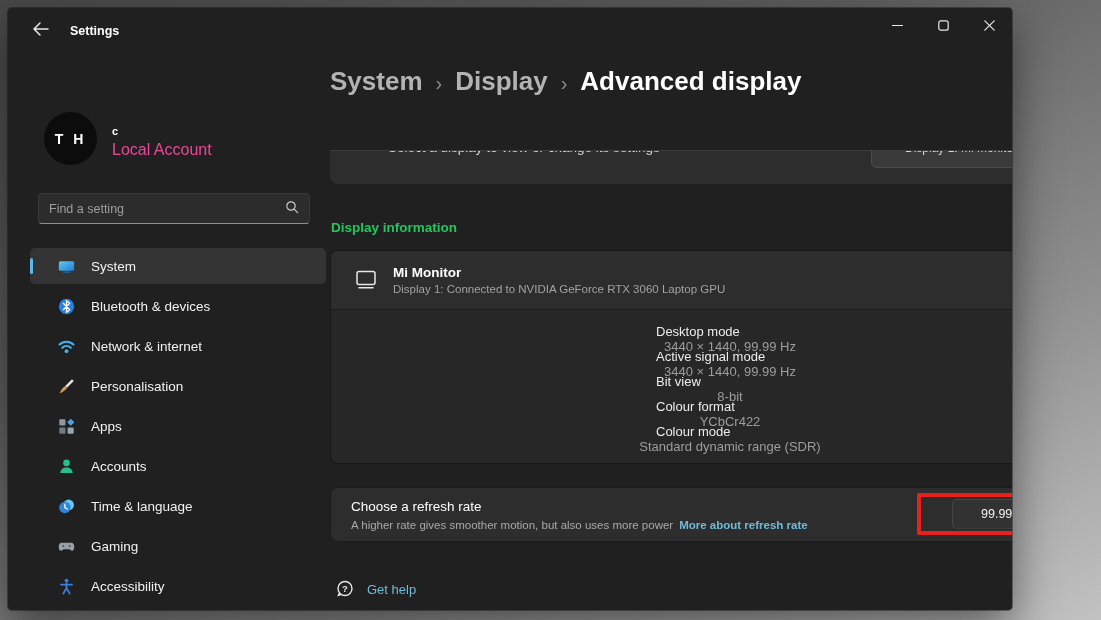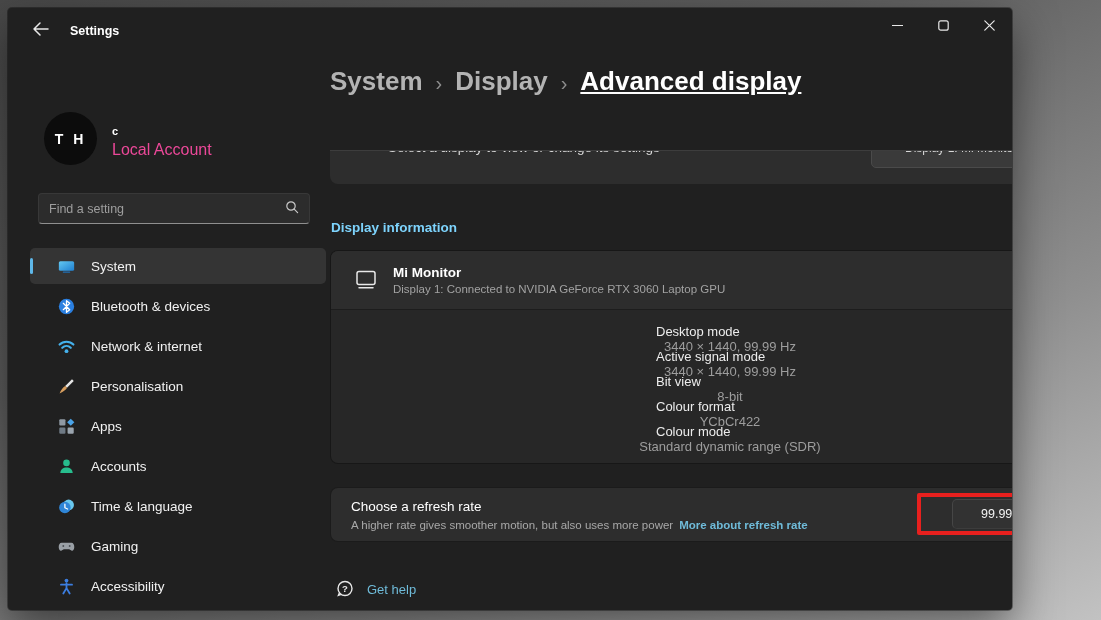--- a/index.html
+++ b/index.html
@@ -55,40 +55,40 @@
   .nav-item.selected .pill {
     position:absolute; left:0px; top:10px; width:3px; height:16px;
     border-radius:2px; background:#5EB7E8;
   }
   .nav-icon { width:17px; height:17px; margin-right:16px; flex:0 0 17px; }
   .nav-label { font-size:13.5px; color:#f1f1f1; }
   
   .main { position:absolute; left:322px; top:46px; right:0; bottom:0; }
   .breadcrumb { position:absolute; left:0; top:12px; display:flex; align-items:baseline; gap:13px; }
   .crumb { font-size:26px; font-weight:700; color:#b3b3b3; }
-  .crumb.current { color:#ffffff;text-decoration:underline; }
+  .crumb.current { color:#ffffff; }
   .crumb-sep { font-size:20px; color:#8f8f8f; }
   .content-col { position:absolute; left:0; top:96px; width:740px; }
   
   .top-card {
     position:relative; height:34px; border-radius:0 0 8px 8px;
     background:#2d2d2d; border-top:1px solid rgba(255,255,255,.08);
     overflow:hidden;
   }
   .top-card .clipped-label {
     position:absolute; left:58px; top:-13px; height:20px; line-height:20px;
     font-size:13.5px; color:#d9d9d9; white-space:nowrap;
   }
   .clipped-select {
     position:absolute; right:19px; top:-23px; width:180px; height:40px;
     background:#3a3a3a; border:1px solid #4a4a4a; border-radius:5px;
     display:flex; align-items:center; justify-content:center;
   }
   .clipped-select span { font-size:12px; color:#d9d9d9; white-space:nowrap; }
-  .section-heading { position:absolute; left:1px; top:166px; font-size:13.5px; font-weight:700; color:#7dd3fc; }
+  .section-heading { position:absolute; left:1px; top:166px; font-size:13.5px; font-weight:700; color:#22c55e; }
   
   .monitor-card {
     position:absolute; left:0; top:196px; width:740px;
     border-radius:8px; overflow:hidden; border:1px solid rgba(0,0,0,.4);
     background:#272727;
   }
   .monitor-header {
     position:relative; height:59px; background:#2d2d2d;
     display:flex; align-items:center; padding:0 24px 0 22px;
     border-bottom:1px solid rgba(0,0,0,.35);

